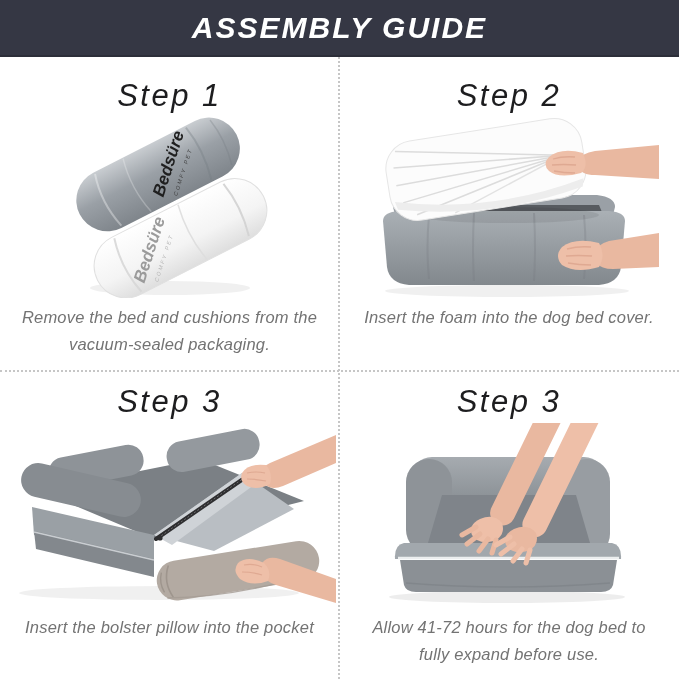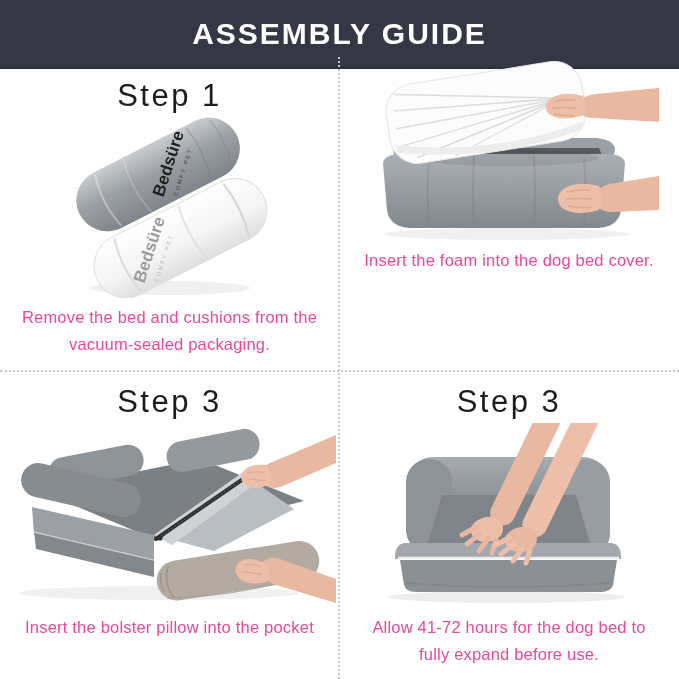--- a/index.html
+++ b/index.html
@@ -1,48 +1,48 @@
 <!DOCTYPE html>
 <html><head>
 <meta charset="utf-8">
 <style>
   html,body{margin:0;padding:0;}
   body{
     width:679px;height:679px;background:#ffffff;position:relative;overflow:hidden;
     font-family:"Liberation Sans",sans-serif;
   }
   .header{
-    position:absolute;left:0;top:0;width:679px;height:69px;
+    position:absolute;left:0;top:0;width:679px;height:57px;
     background:#353744;border-bottom:2px solid #2c2e39;
-    display:flex;align-items:center;justify-content:center;box-sizing:border-box;
+    display:flex;align-items:center;justify-content:center;box-sizing:border-box;font-style:italic;
   }
   .header-title{
     color:#ffffff;font-size:30px;font-weight:700;letter-spacing:2px;margin:0;
   }
   .grid{
     position:absolute;left:0;top:57px;width:679px;height:622px;
-    display:grid;grid-template-columns:339px 340px;grid-template-rows:313px 309px;
+    display:grid;grid-template-columns:339px 340px;grid-template-rows:313px 309px;font-style:italic;
   }
   .quad{
     display:flex;flex-direction:column;align-items:center;box-sizing:border-box;
   }
   .step-title{
     margin:0;font-size:31px;font-weight:400;letter-spacing:2.5px;color:#1d1d1f;
     text-align:center;
   }
   .row-top .step-title{margin-top:21px;}
   .row-bottom .step-title{margin-top:14px;}
   .illus{
     display:flex;align-items:center;justify-content:center;
     width:100%;
   }
   .row-top .illus{height:186px;}
   .row-bottom .illus{height:190px;}
   .caption{
-    margin:4px 0 0 0;text-align:center;color:#ec4899;font-size:16.5px;
+    margin:4px 0 0 0;text-align:center;color:#737373;font-size:16.5px;
     line-height:27px;letter-spacing:.2px;
   }
   .cap-line{display:block;white-space:nowrap;}
   .divider-v{
     position:absolute;left:338px;top:57px;height:622px;width:0;
     border-left:2px dotted #c6c6c6;
   }
   .divider-h{
     position:absolute;left:0;top:370px;width:679px;height:0;
     border-top:2px dotted #c6c6c6;
@@ -96,20 +96,21 @@
         </g>
       </svg>
     </div>
     <p class="caption">
       <span class="cap-line">Remove the bed and cushions from the</span>
       <span class="cap-line">vacuum-sealed packaging.</span>
     </p>
   </section>
 
   <section class="quad row-top">
+    <h2 class="step-title">Step 2</h2>
     <div class="illus">
       <svg width="300" height="184" viewBox="0 0 300 184">
         <defs>
           <linearGradient id="g2front" x1="0" y1="0" x2="0" y2="1">
             <stop offset="0" stop-color="#aab0b5"></stop>
               <stop offset="1" stop-color="#82888d"></stop>
           </linearGradient>
         </defs>
         <ellipse cx="148" cy="176" rx="122" ry="6" fill="#000000" opacity="0.06"></ellipse>
         <g>

